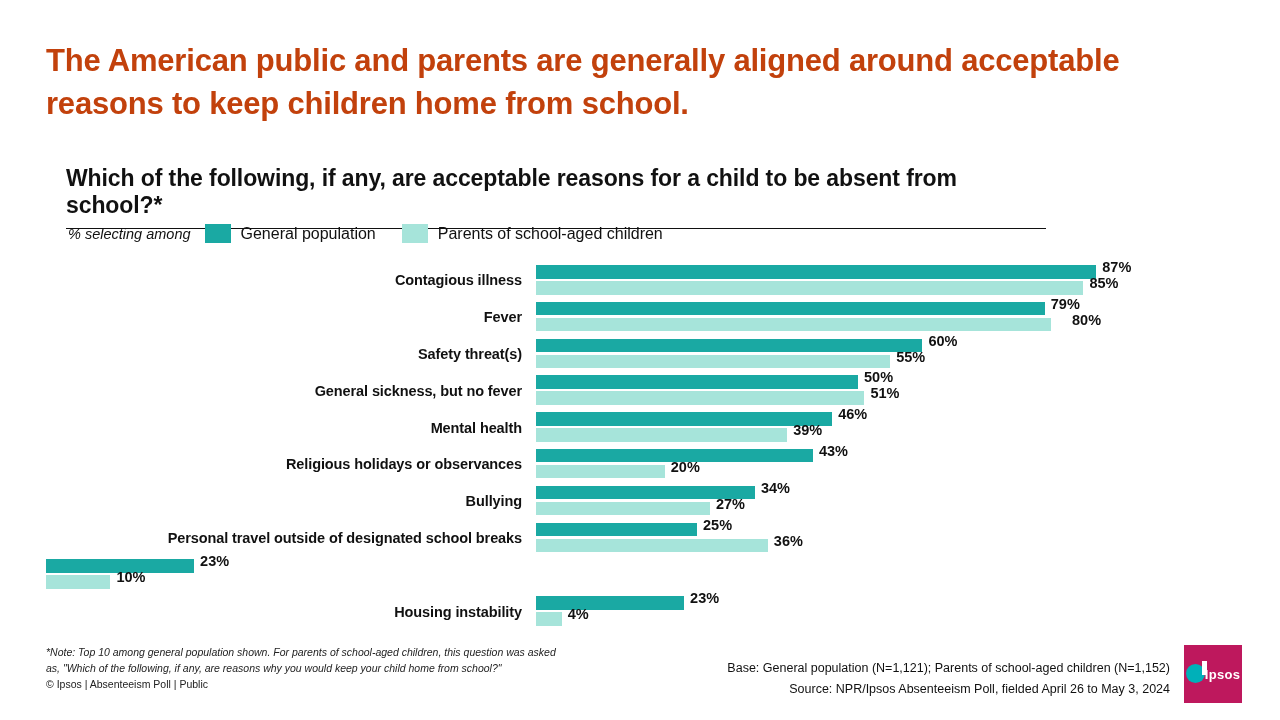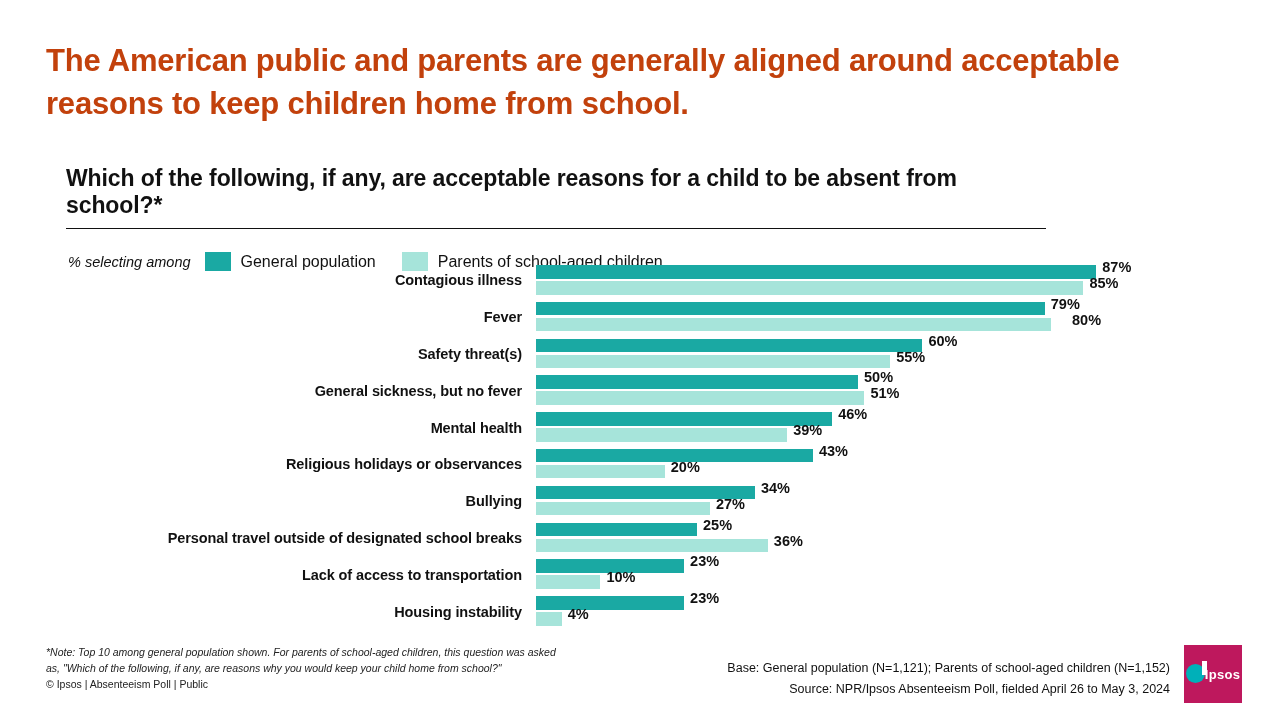--- a/index.html
+++ b/index.html
@@ -49,21 +49,20 @@
     border-bottom: 1.5px solid #111111;
     width: 980px;
   }
   .legend {
     position: absolute;
     left: 68px;
     top: 224px;
     display: flex;
     align-items: center;
     font-size: 14.5px;
-    margin-top: 28px;
   }
   .legend-prefix {
     font-style: italic;
     color: #111111;
     margin-right: 14px;
     font-size: 14.5px;
   }
   .legend-item {
     display: flex;
     align-items: center;
@@ -275,21 +274,20 @@
       <div class="row">
         <div class="cat-label">Personal travel outside of designated school breaks</div>
         <div class="bars">
           <div class="bar top" style="width: 161px; background: rgb(26, 169, 163);"></div>
           <div class="bar-value top" style="left: 167px;">25%</div>
           <div class="bar bottom" style="width: 231.84px; background: rgb(166, 228, 218);"></div>
           <div class="bar-value bottom" style="left: 237.84px;">36%</div>
         </div>
       </div>
       <div class="row">
-        <div class="cat-label">Lack of access to transportation</div>
         <div class="bars">
           <div class="bar top" style="width: 148.12px; background: rgb(26, 169, 163);"></div>
           <div class="bar-value top" style="left: 154.12px;">23%</div>
           <div class="bar bottom" style="width: 64.4px; background: rgb(166, 228, 218);"></div>
           <div class="bar-value bottom" style="left: 70.4px;">10%</div>
         </div>
       </div>
       <div class="row">
         <div class="cat-label">Housing instability</div>
         <div class="bars">

